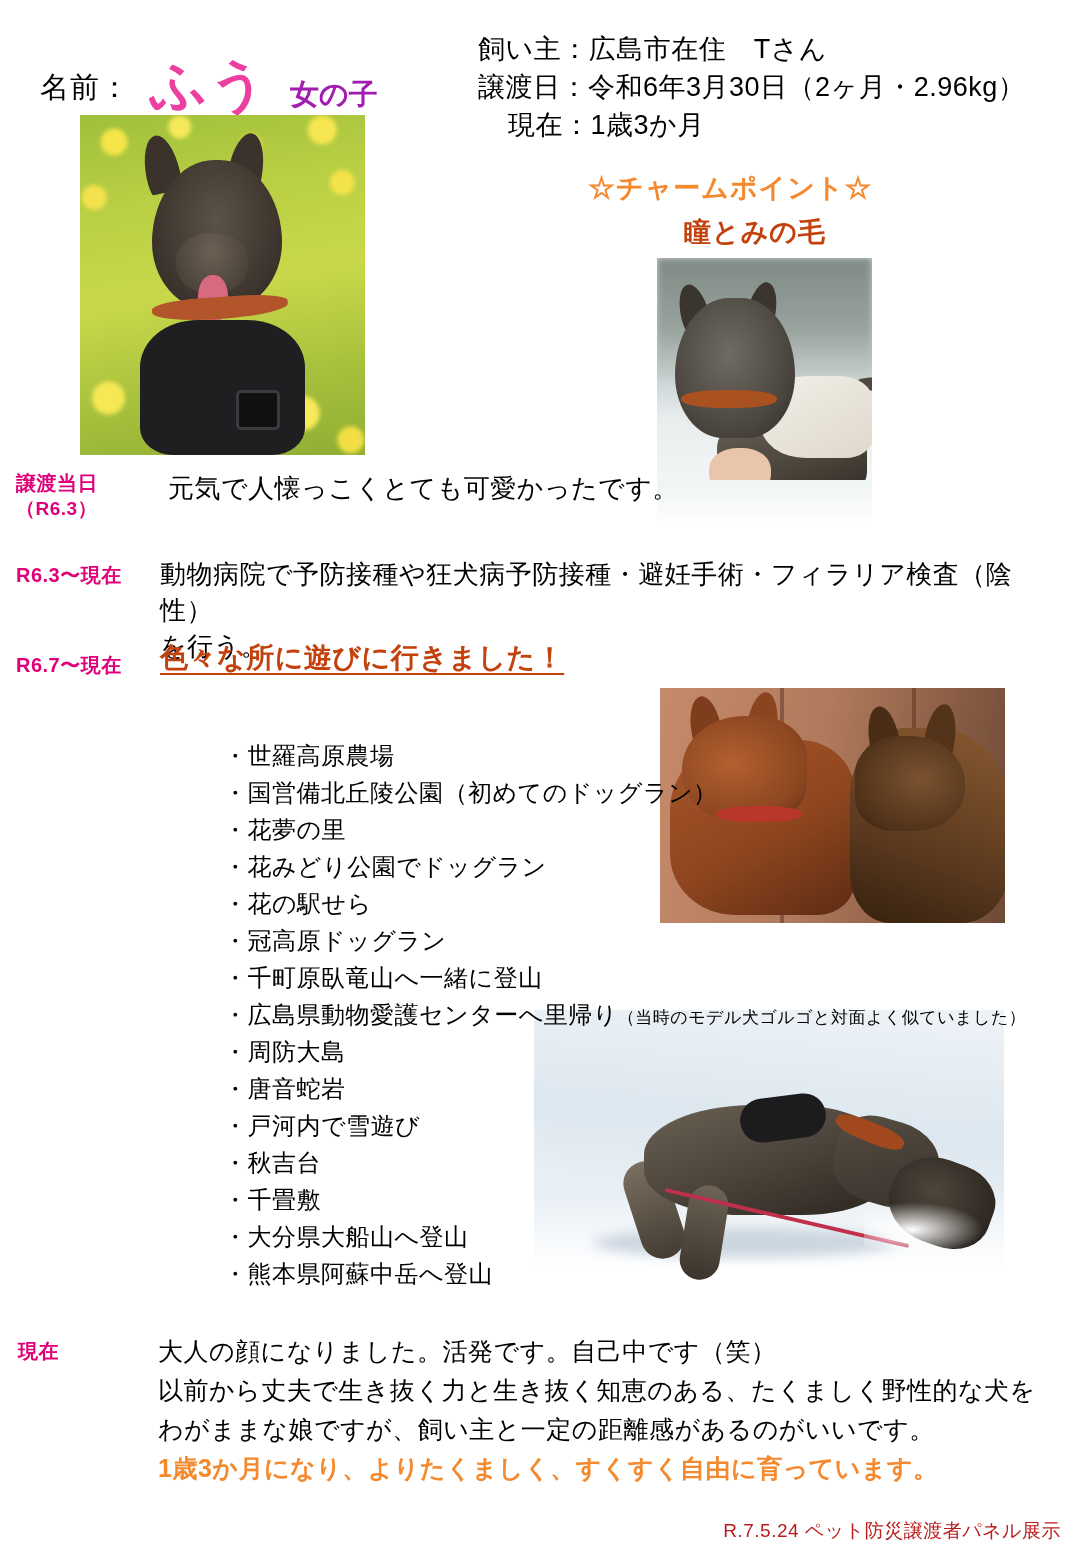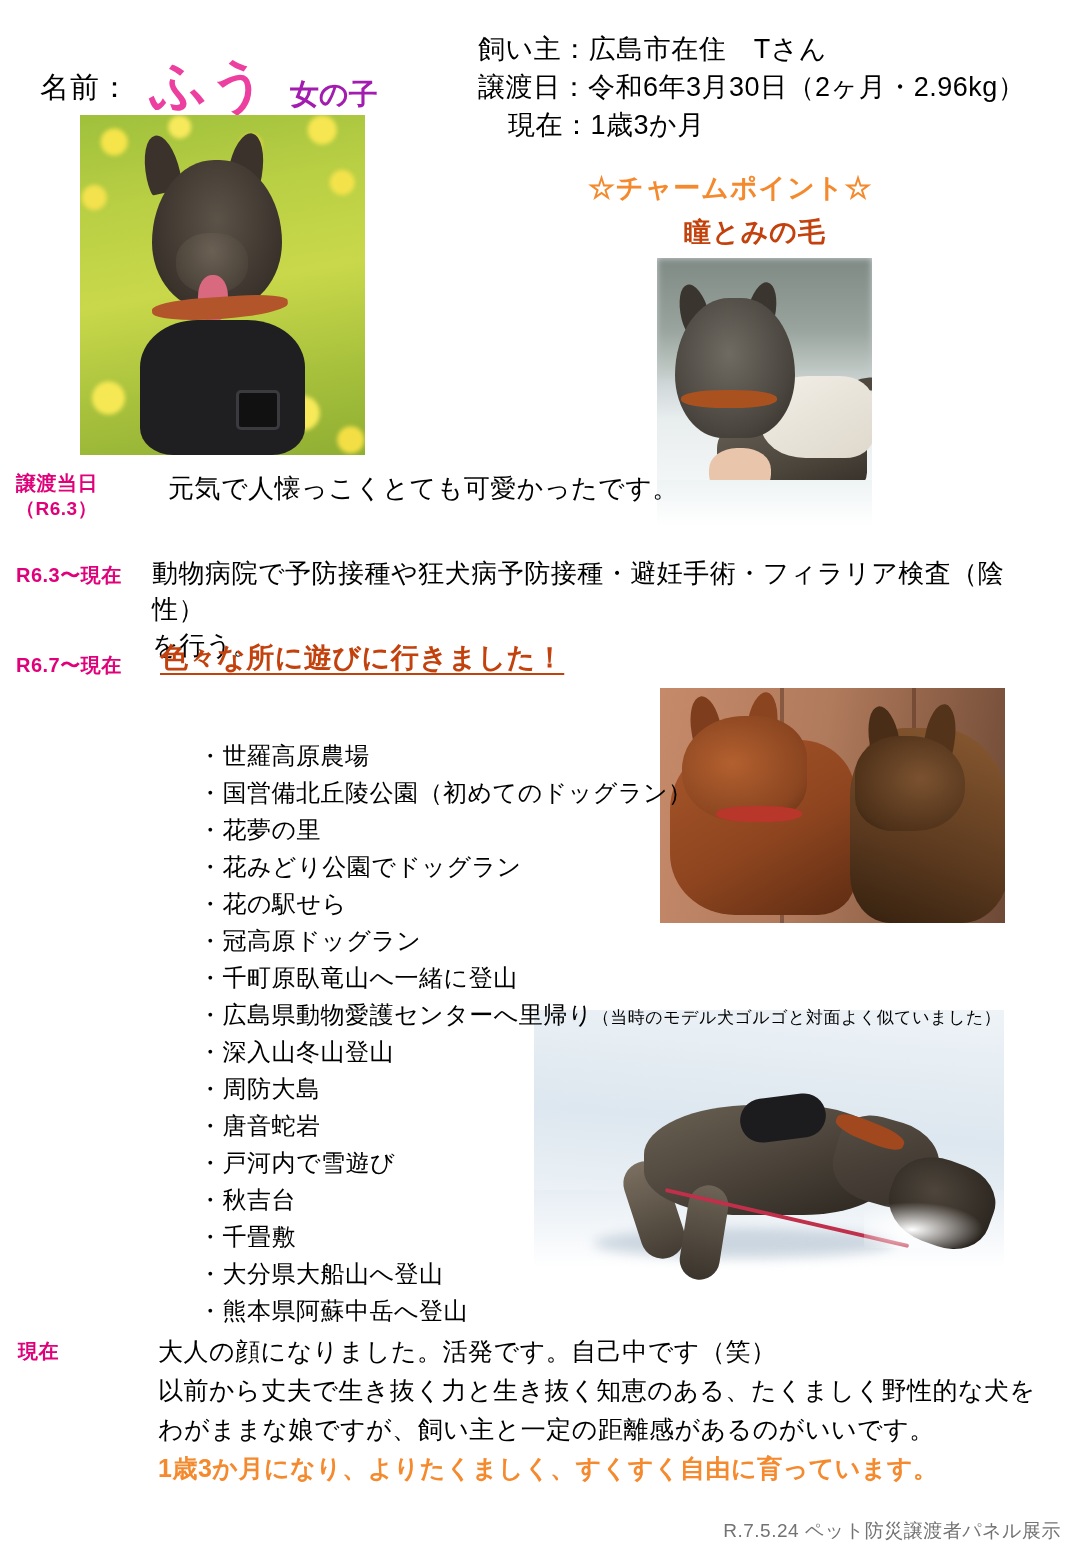--- a/index.html
+++ b/index.html
@@ -350,56 +350,56 @@
     font-size: 26px;
     line-height: 36px;
     letter-spacing: 0.5px;
   }
 
   #label-handover { left: 16px; top: 470px; }
   #label-handover-sub { left: 16px; top: 496px; font-size: 19px; }
   #text-handover { left: 168px; top: 470px; }
 
   #label-r63 { left: 16px; top: 562px; }
-  #text-r63 { left: 152px; top: 556px; width: 880px; font-family: Liberation Serif, serif; }
+  #text-r63 { left: 160px; top: 556px; width: 880px; }
 
   #label-r67 { left: 16px; top: 652px; }
   #text-r67 {
     left: 160px; top: 640px;
     font-size: 28px; font-weight: bold; color: #c2410c;
     text-decoration: underline;
     text-underline-offset: 6px;
   }
 
   .visit-list {
     position: absolute;
     left: 158px; top: 715px;
     font-size: 24px;
     line-height: 34px;
     letter-spacing: 0.5px;
   }
-  .visit-list li { list-style: none; }
+  .visit-list li { list-style: none; margin-left: 25px; }
   .visit-list .note { font-size: 17px; }
 
   #label-now { left: 18px; top: 1338px; }
   #text-now {
     left: 158px; top: 1332px;
     width: 880px;
     font-size: 25px; line-height: 39px;
   }
   .orange-line {
     color: #f4892d;
     font-weight: bold;
   }
 
   .footer {
     position: absolute;
     right: 18px; bottom: 12px;
     font-size: 19px;
-    color: #737373;
+    color: #b91c1c;
     letter-spacing: 0.5px;
   }
 </style>
 </head>
 <body>
 
 <div class="name-label">名前：</div>
 <div class="name-value">ふう</div>
 <div class="name-sex">女の子</div>
 
@@ -481,21 +481,20 @@
 
 <ul class="visit-list">
   <li><span>・世羅高原農場</span><span class="note"></span></li>
   <li><span>・国営備北丘陵公園（初めてのドッグラン）</span><span class="note"></span></li>
   <li><span>・花夢の里</span><span class="note"></span></li>
   <li><span>・花みどり公園でドッグラン</span><span class="note"></span></li>
   <li><span>・花の駅せら</span><span class="note"></span></li>
   <li><span>・冠高原ドッグラン</span><span class="note"></span></li>
   <li><span>・千町原臥竜山へ一緒に登山</span><span class="note"></span></li>
   <li><span>・広島県動物愛護センターへ里帰り</span><span class="note">（当時のモデル犬ゴルゴと対面よく似ていました）</span></li>
-  <li><span>・深入山冬山登山</span><span class="note"></span></li>
   <li><span>・周防大島</span><span class="note"></span></li>
   <li><span>・唐音蛇岩</span><span class="note"></span></li>
   <li><span>・戸河内で雪遊び</span><span class="note"></span></li>
   <li><span>・秋吉台</span><span class="note"></span></li>
   <li><span>・千畳敷</span><span class="note"></span></li>
   <li><span>・大分県大船山へ登山</span><span class="note"></span></li>
   <li><span>・熊本県阿蘇中岳へ登山</span><span class="note"></span></li>
 </ul>
 
 <div class="tl-label" id="label-now">現在</div>

